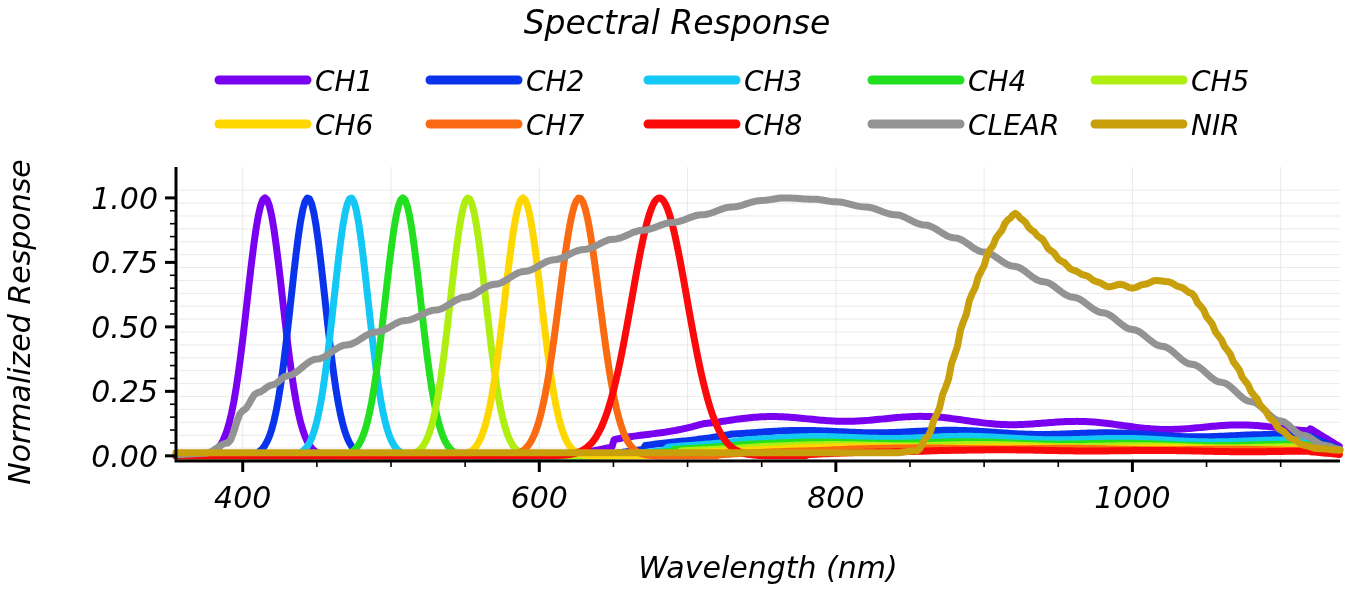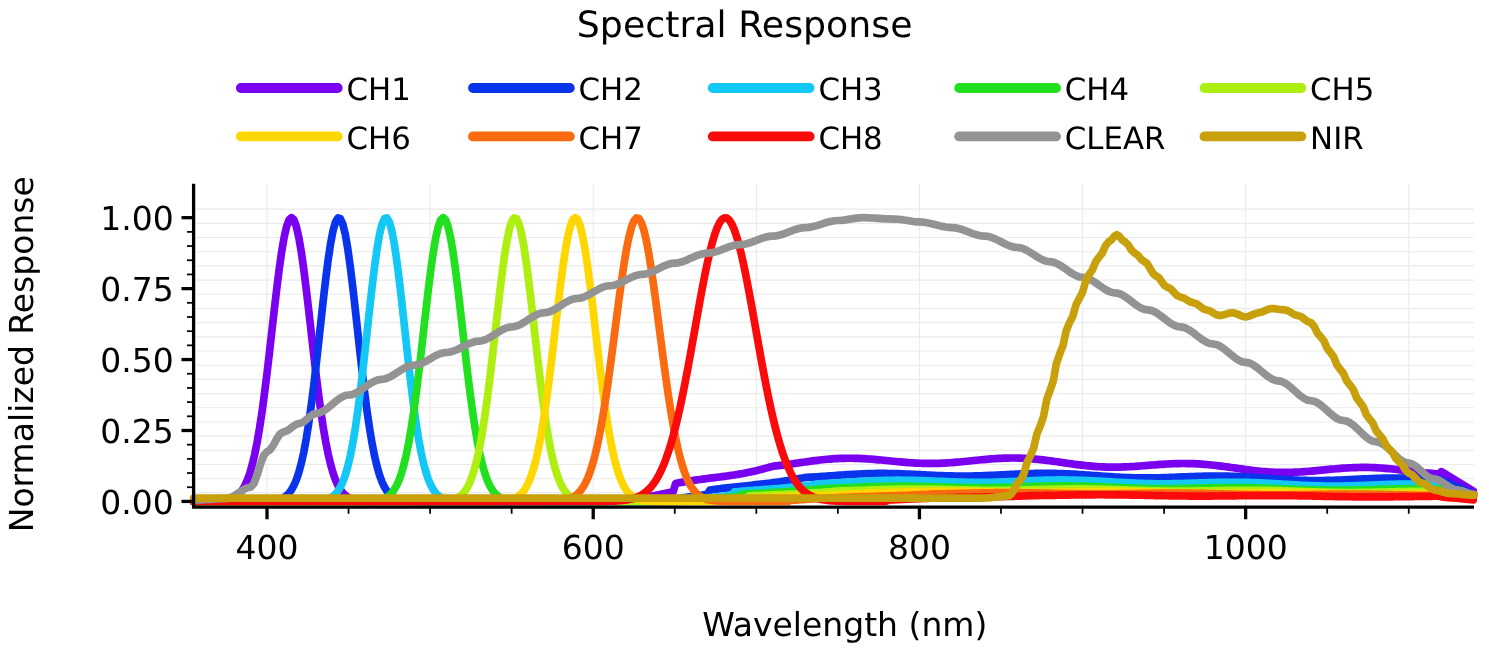--- a/index.html
+++ b/index.html
@@ -1,19 +1,19 @@
 <!DOCTYPE html>
 <html><head>
 <meta charset="utf-8">
 <title>Spectral Response</title>
 <style>
   html,body{margin:0;padding:0;background:#ffffff;}
   body{width:1354px;height:593px;overflow:hidden;
        font-family:"DejaVu Sans","Liberation Sans",sans-serif;}
-  #root{position:relative;width:1354px;height:579px;background:#84cc16;}
+  #root{position:relative;width:1354px;height:579px;background:#84cc16;font-style:italic;}
   svg{display:block;}
   .ttl{font-size:33px;fill:#000;font-family:"DejaVu Sans","Liberation Sans",sans-serif;}
   .axlab{font-size:30px;fill:#000;font-family:"DejaVu Sans","Liberation Sans",sans-serif;}
   .tick{font-size:30px;fill:#000;font-family:"DejaVu Sans","Liberation Sans",sans-serif;}
   .leg{font-size:28px;fill:#000;font-family:"DejaVu Sans","Liberation Sans",sans-serif;}
   .spine{stroke:#000;stroke-width:3;fill:none;}
   .tmaj{stroke:#000;stroke-width:3;}
   .tmin{stroke:#000;stroke-width:1.6;}
   .grid{stroke:#eaeaea;stroke-width:1;}
   .curve{fill:none;stroke-linecap:round;stroke-linejoin:round;stroke-width:7;}

